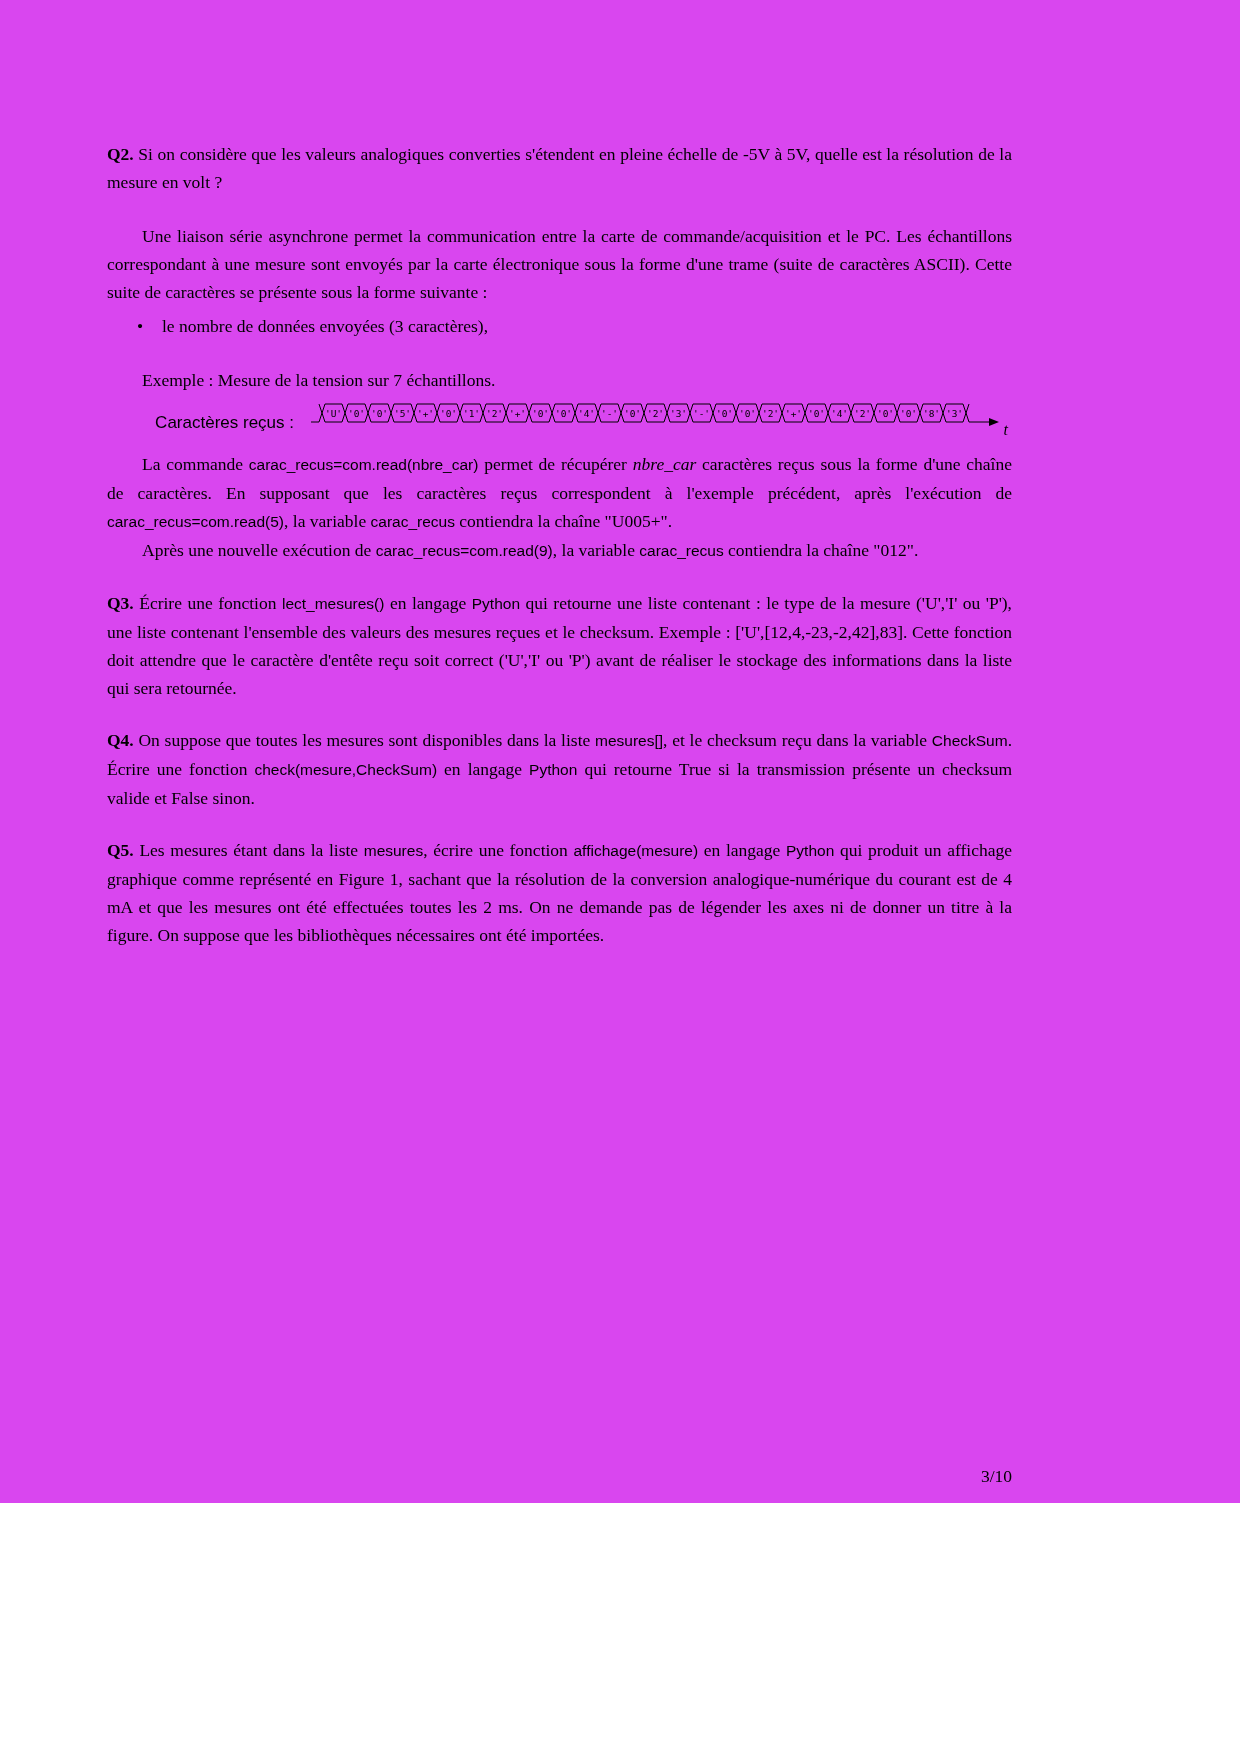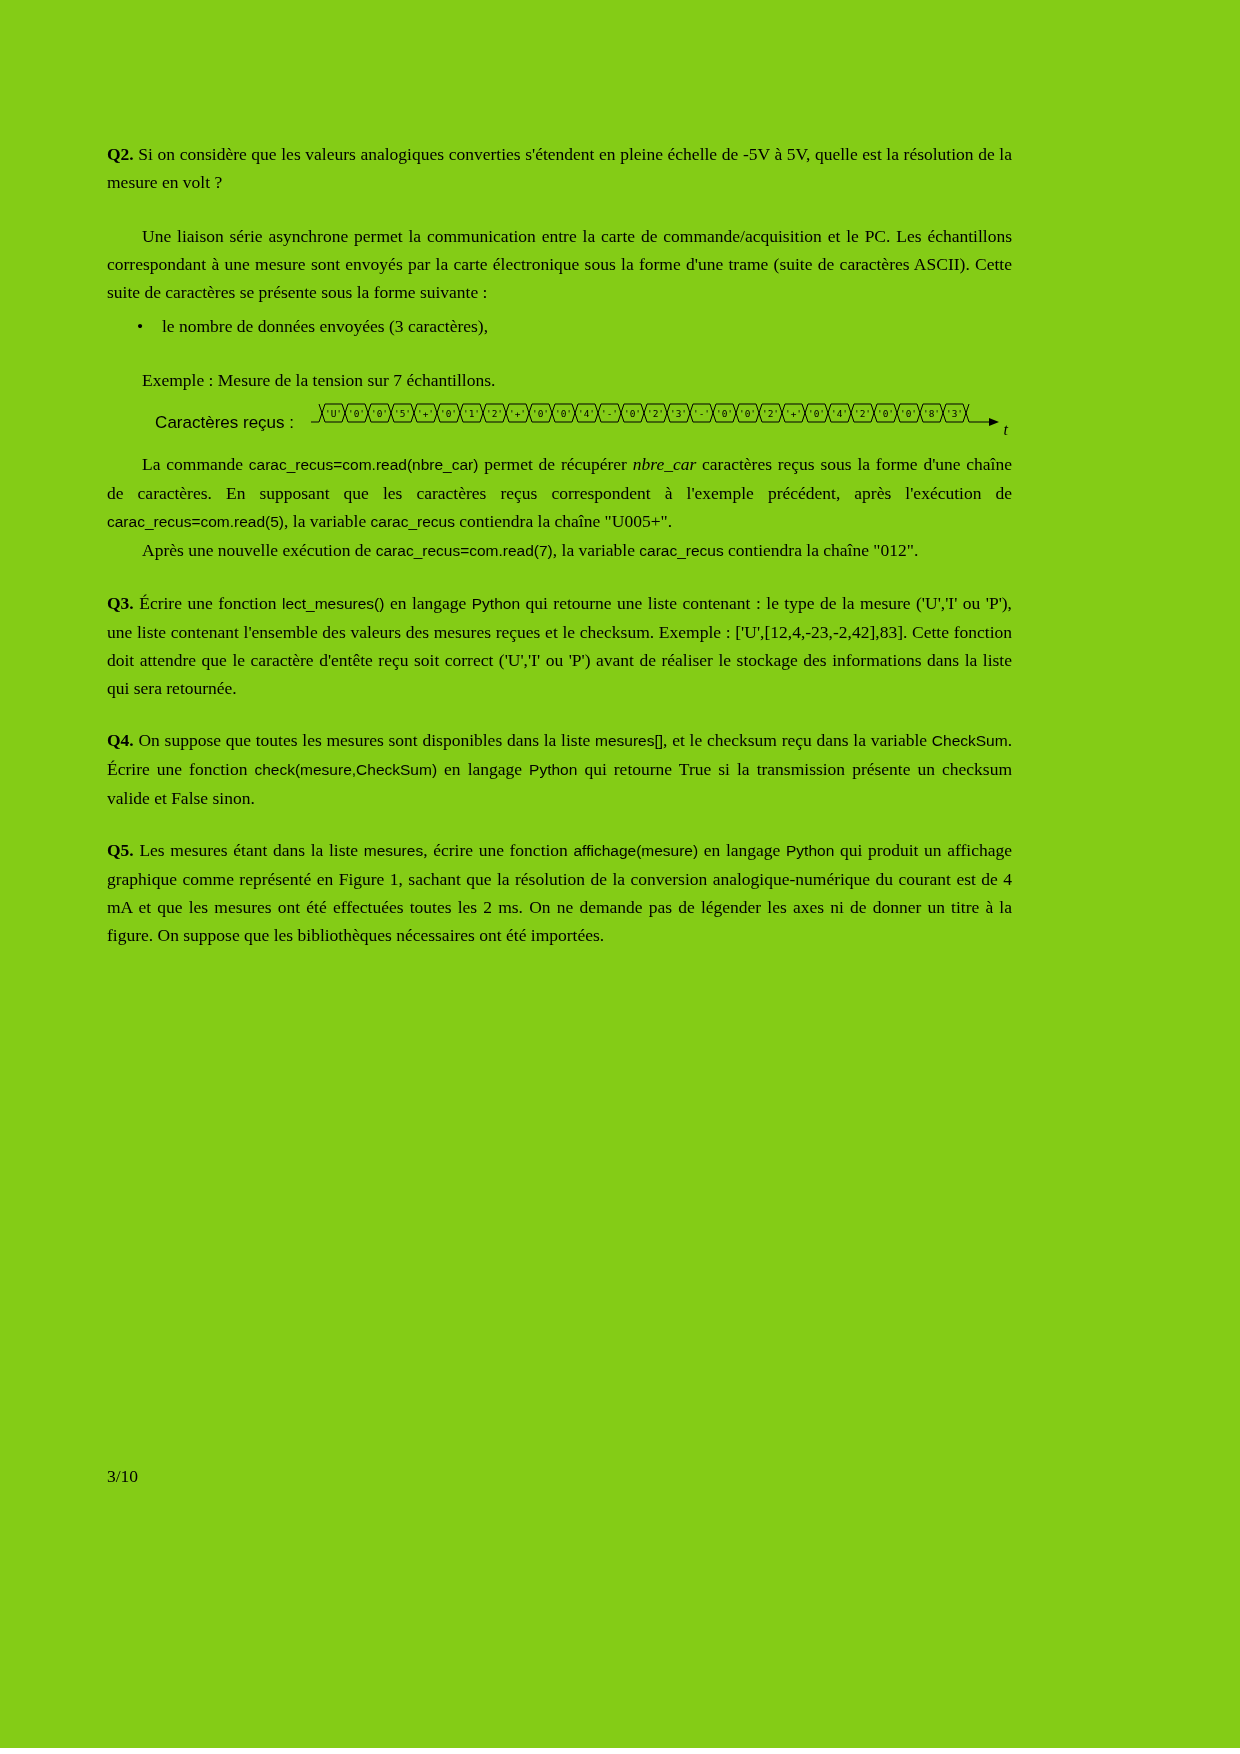--- a/index.html
+++ b/index.html
@@ -1,20 +1,20 @@
 <!DOCTYPE html>
 <html><head>
 <meta charset="utf-8">
 <style>
   html,body{margin:0;padding:0;background:#ffffff;}
   .page{
     position:relative;
     width:1240px;
-    height:1748px;
-    background:#84cc16;
+    height:1503px;
+    background:#d946ef;
     font-family:"Liberation Serif",serif;
     color:#000;
     overflow:hidden;
   }
   .content{
     position:absolute;
     left:107px;
     top:140px;
     width:905px;
   }
@@ -69,20 +69,21 @@
     margin-left:16px;
     flex:0 0 auto;
     display:inline-block;
   }
   .pcmd{margin-top:2px;}
   .page-number{
     position:absolute;
     left:107px;
     top:1466px;
     width:905px;
+    text-align:right;
     font-size:17.5px;
   }
 </style>
 </head>
 <body>
 
 <div class="page">
   <div class="content">
 
     <p><span class="bf">Q2. </span><span>Si on considère que les valeurs analogiques converties s'étendent en pleine échelle de -5V à 5V, quelle est la résolution de la mesure en volt ?</span></p>
@@ -127,21 +128,21 @@
             <text x="575.5" y="14.5" text-anchor="middle" font-family="&quot;DejaVu Sans Mono&quot;, monospace" font-size="9.5" fill="#000">'0'</text>
             <text x="598.5" y="14.5" text-anchor="middle" font-family="&quot;DejaVu Sans Mono&quot;, monospace" font-size="9.5" fill="#000">'0'</text>
             <text x="621.5" y="14.5" text-anchor="middle" font-family="&quot;DejaVu Sans Mono&quot;, monospace" font-size="9.5" fill="#000">'8'</text>
             <text x="644.5" y="14.5" text-anchor="middle" font-family="&quot;DejaVu Sans Mono&quot;, monospace" font-size="9.5" fill="#000">'3'</text>
             <text x="698" y="33" text-anchor="end" font-family="&quot;Liberation Serif&quot;, serif" font-style="italic" font-size="16" fill="#000">t</text>
           </svg></span>
     </div>
 
     <p class="indent pcmd"><span>La commande </span><span class="code">carac_recus=com.read(nbre_car)</span><span> permet de récupérer </span><span class="it">nbre_car</span><span> caractères reçus sous la forme d'une chaîne de caractères. En supposant que les caractères reçus correspondent à l'exemple précédent, après l'exécution de </span><span class="code">carac_recus=com.read(5)</span><span>, la variable </span><span class="code">carac_recus</span><span> contiendra la chaîne "U005+".</span></p>
 
-    <p class="indent"><span>Après une nouvelle exécution de </span><span class="code">carac_recus=com.read(7)</span><span>, la variable </span><span class="code">carac_recus</span><span> contiendra la chaîne "012".</span></p>
+    <p class="indent"><span>Après une nouvelle exécution de </span><span class="code">carac_recus=com.read(9)</span><span>, la variable </span><span class="code">carac_recus</span><span> contiendra la chaîne "012".</span></p>
 
     <p class="q"><span class="bf">Q3. </span><span>Écrire une fonction </span><span class="code">lect_mesures()</span><span> en langage </span><span class="code">Python</span><span> qui retourne une liste contenant : le type de la mesure ('U','I' ou 'P'), une liste contenant l'ensemble des valeurs des mesures reçues et le checksum. Exemple : ['U',[12,4,-23,-2,42],83]. Cette fonction doit attendre que le caractère d'entête reçu soit correct ('U','I' ou 'P') avant de réaliser le stockage des informations dans la liste qui sera retournée.</span></p>
 
     <p class="q"><span class="bf">Q4. </span><span>On suppose que toutes les mesures sont disponibles dans la liste </span><span class="code">mesures[]</span><span>, et le checksum reçu dans la variable </span><span class="code">CheckSum</span><span>. Écrire une fonction </span><span class="code">check(mesure,CheckSum)</span><span> en langage </span><span class="code">Python</span><span> qui retourne True si la transmission présente un checksum valide et False sinon.</span></p>
 
     <p class="q"><span class="bf">Q5. </span><span>Les mesures étant dans la liste </span><span class="code">mesures</span><span>, écrire une fonction </span><span class="code">affichage(mesure)</span><span> en langage </span><span class="code">Python</span><span> qui produit un affichage graphique comme représenté en Figure 1, sachant que la résolution de la conversion analogique-numérique du courant est de 4 mA et que les mesures ont été effectuées toutes les 2 ms. On ne demande pas de légender les axes ni de donner un titre à la figure. On suppose que les bibliothèques nécessaires ont été importées.</span></p>
 
   </div>
 
   <div class="page-number">3/10</div>

